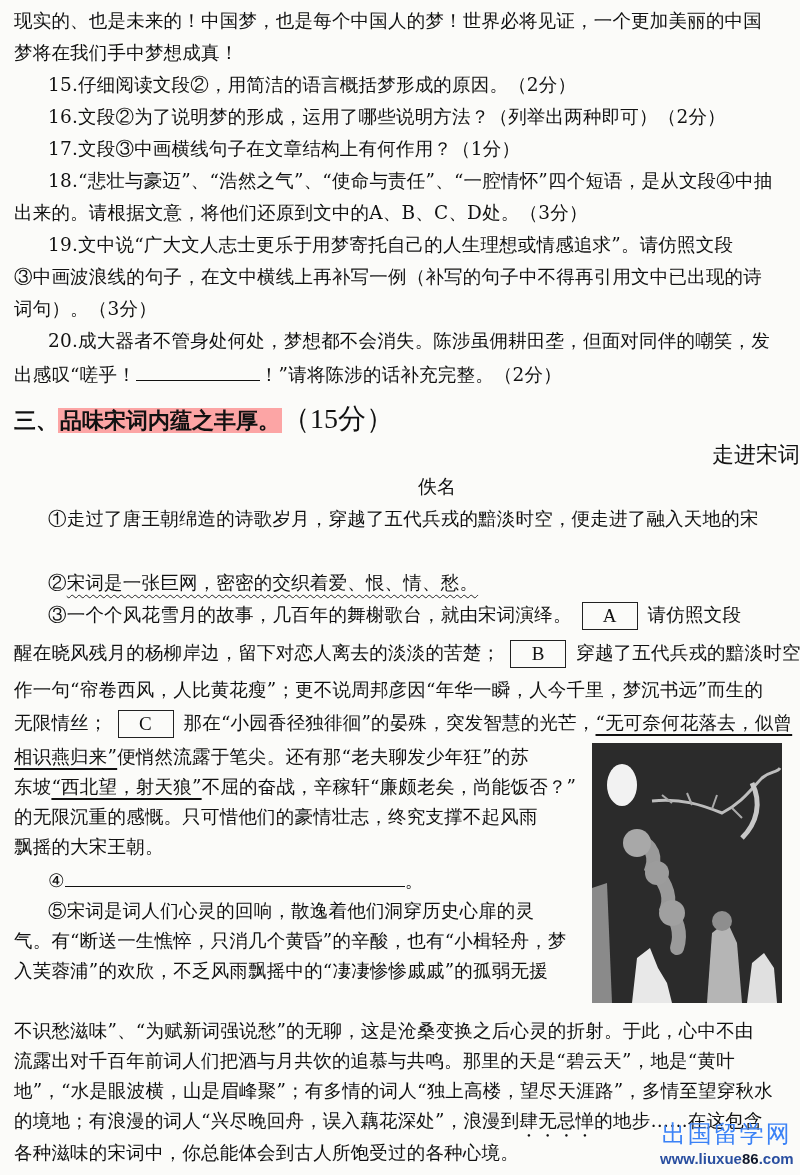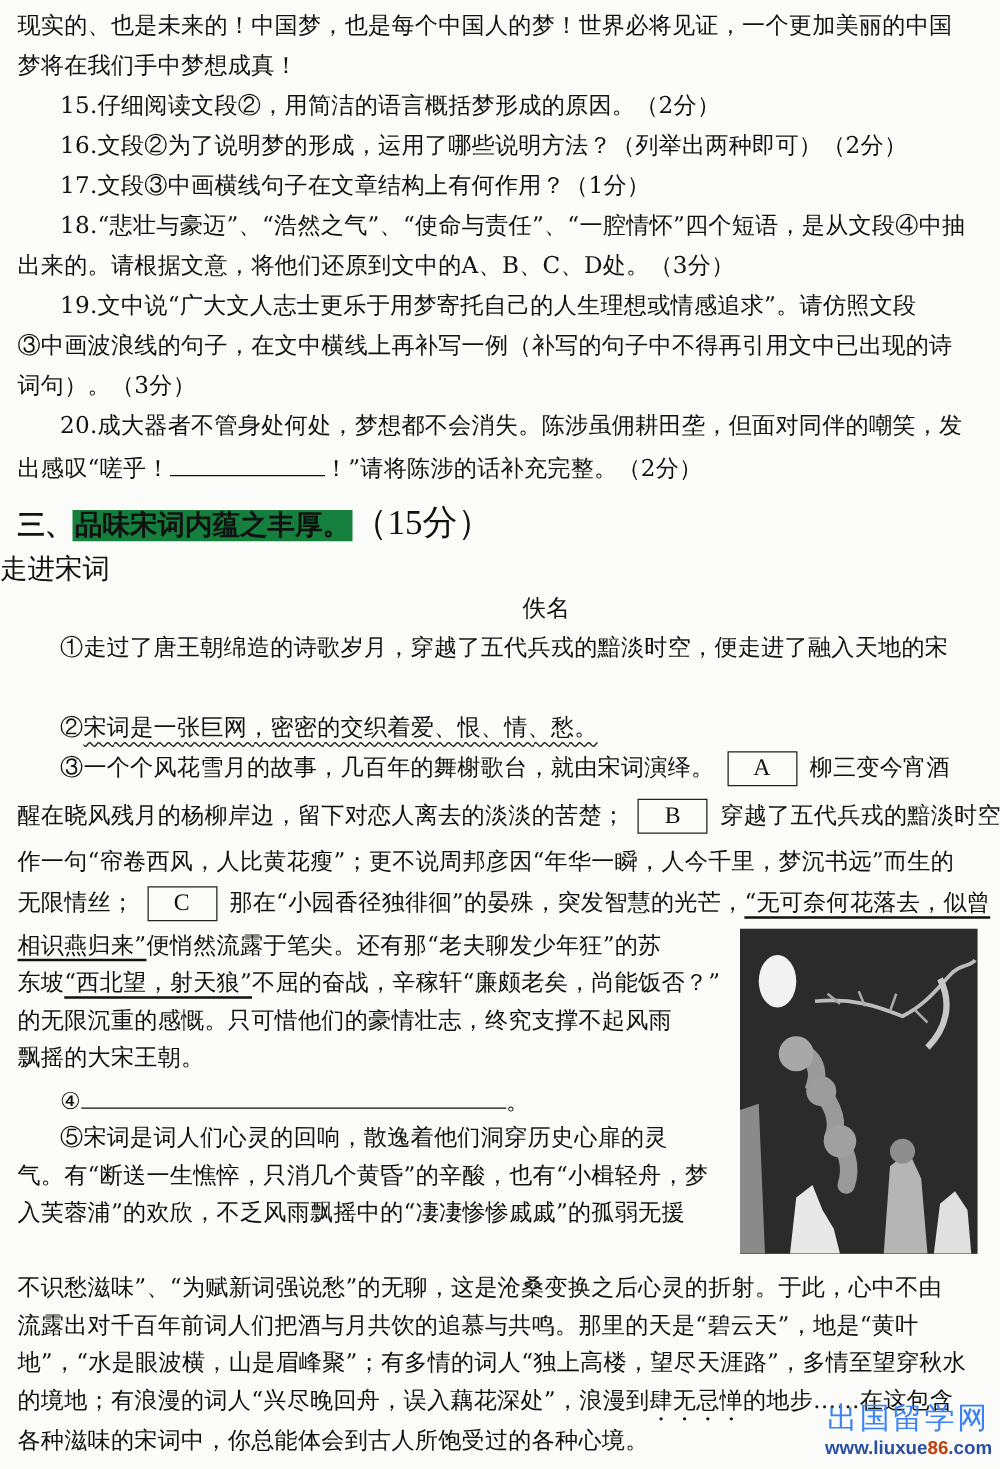--- a/index.html
+++ b/index.html
@@ -15,23 +15,23 @@
     position: absolute; left: 14px; width: 772px;
     font-size: 18.5px; line-height: 26px; white-space: nowrap;
     letter-spacing: 0.2px;
   }
   .indent { left: 48px; width: 738px; }
   .section-head {
     position: absolute; left: 14px; top: 404px;
     font-size: 22px; line-height: 30px; font-weight: bold;
     font-family: "DejaVu Sans", "Liberation Sans", sans-serif;
   }
-  .section-head .shade { background: #15803d; padding: 0 2px; }
+  .section-head .shade { background: #fca5a5; padding: 0 2px; }
   .section-head .pts { font-weight: normal; font-family: "Liberation Serif", serif; font-size: 28px; }
-  .title { position: absolute; left: 0; width: 800px; text-align: left; font-size: 22px;
+  .title { position: absolute; left: 0; width: 800px; text-align: right; font-size: 22px;
     font-family: "DejaVu Sans", "Liberation Sans", sans-serif; }
   .author { position: absolute; left: 0; width: 800px; text-align: center; font-size: 19px;
     font-family: "DejaVu Sans", "Liberation Sans", sans-serif; padding-left: 37px; }
   .wavy { text-decoration: underline wavy #222; text-underline-offset: 5px; text-decoration-thickness: 1px; }
   .ul { text-decoration: underline; text-underline-offset: 5px; text-decoration-thickness: 1.5px; }
   .blank-box {
     display: inline-block; width: 54px; height: 26px; border: 1.5px solid #222;
     text-align: center; line-height: 26px; margin: 0 10px; vertical-align: middle;
     font-family: "Liberation Serif", serif; font-size: 19px;
   }
@@ -40,21 +40,21 @@
   .illustration {
     position: absolute; left: 592px; top: 743px; width: 190px; height: 260px;
     background: #2a2a2a; overflow: hidden;
   }
   .illustration svg { display: block; }
   .watermark {
     position: absolute; left: 660px; top: 1118px; text-align: center;
   }
   .watermark .wm-cn { font-family: "DejaVu Sans", sans-serif; font-size: 24px; color: #3b82f6; letter-spacing: 2px; }
   .watermark .wm-url { font-family: "Liberation Sans", sans-serif; font-size: 15px; color: #2a4fa0; font-weight: bold; }
-  .watermark .wm-url .red { color: #c2410c; }
+  .watermark .wm-url .red { color: #0f172a; }
 </style>
 </head>
 <body>
 
 <div class="page">
 
   <div class="line" style="top:8px">现实的、也是未来的！中国梦，也是每个中国人的梦！世界必将见证，一个更加美丽的中国</div>
   <div class="line" style="top:40px">梦将在我们手中梦想成真！</div>
 
   <div class="line indent" style="top:72px">
@@ -92,21 +92,21 @@
   <div class="title" style="top:440px">走进宋词</div>
   <div class="author" style="top:474px">佚名</div>
 
   <div class="line indent" style="top:506px">①走过了唐王朝绵造的诗歌岁月，穿越了五代兵戎的黯淡时空，便走进了融入天地的宋</div>
 
   <div class="line indent" style="top:570px">
     <span>②</span><span class="wavy">宋词是一张巨网，密密的交织着爱、恨、情、愁。</span>
   </div>
 
   <div class="line indent" style="top:600px;line-height:30px">
-    <span>③一个个风花雪月的故事，几百年的舞榭歌台，就由宋词演绎。</span><span class="blank-box">A</span><span>柳三变今宵酒</span>
+    <span>③一个个风花雪月的故事，几百年的舞榭歌台，就由宋词演绎。</span><span class="blank-box">A</span><span>请仿照文段</span>
   </div>
   <div class="line" style="top:638px;line-height:30px">
     <span>醒在晓风残月的杨柳岸边，留下对恋人离去的淡淡的苦楚；</span><span class="blank-box">B</span><span>穿越了五代兵戎的黯淡时空</span>
   </div>
   <div class="line" style="top:677px">作一句“帘卷西风，人比黄花瘦”；更不说周邦彦因“年华一瞬，人今千里，梦沉书远”而生的</div>
   <div class="line" style="top:708px;line-height:30px">
     <span>无限情丝；</span><span class="blank-box">C</span><span>那在“小园香径独徘徊”的晏殊，突发智慧的光芒，</span><span class="ul">“无可奈何花落去，似曾</span>
   </div>
   <div class="line" style="top:744px">
     <span class="ul">相识燕归来”</span><span>便悄然流露于笔尖。还有那“老夫聊发少年狂”的苏</span>

